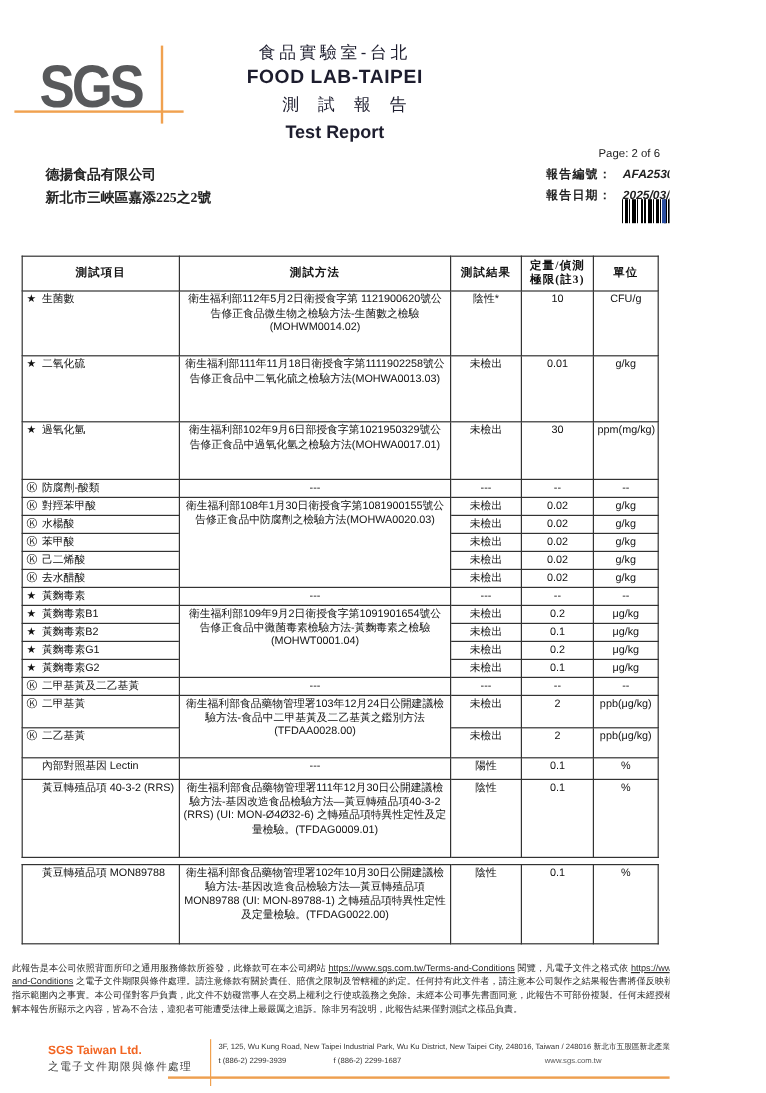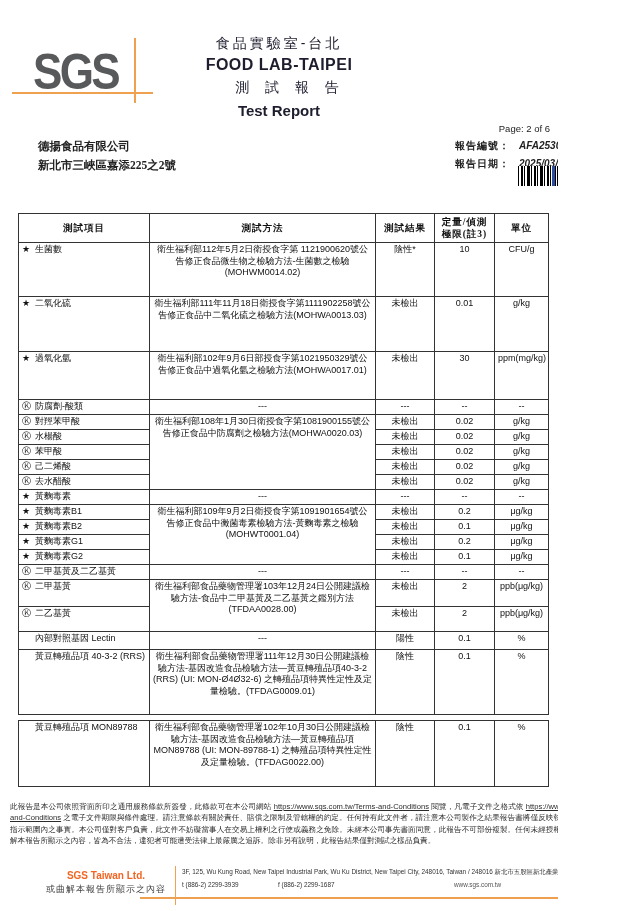--- a/index.html
+++ b/index.html
@@ -53,21 +53,21 @@
   tr.r19{height:65px;} tr.r20{height:66px;}
   tr.spacer-row{height:5px;}
   tr.spacer-row td{border:none;padding:0;height:5px;}
 
   
   .disclaimer{position:absolute;left:10px;top:801px;width:620px;font-size:7.6px;
               line-height:1.5;color:#2b2b2b;text-align:justify;}
   .disclaimer a{color:#2b2b2b;text-decoration:underline;}
 
   
-  .f-left{position:absolute;left:40px;top:870px;width:132px;text-align:center;}
+  .f-left{position:absolute;left:40px;top:870px;width:132px;text-align:left;}
   .f-company-en{color:#f26522;font-weight:bold;font-size:10px;}
   .f-company-zh{font-family:"Liberation Serif",serif;font-size:9px;color:#3f3f3f;margin-top:2px;letter-spacing:1px;}
   .f-divider{position:absolute;left:175px;top:866px;width:1px;height:39px;background:#f0a14f;}
   .f-right{position:absolute;left:182px;top:868px;width:452px;font-size:6.4px;color:#333;}
   .f-addr{white-space:nowrap;}
   .f-line2{position:relative;margin-top:4px;height:10px;}
   .f-tel{position:absolute;left:0;}
   .f-fax{position:absolute;left:96px;}
   .f-web{position:absolute;left:272px;color:#555;}
   .f-rule{position:absolute;left:140px;top:897px;width:498px;height:2px;background:#ee9f4f;}
@@ -263,21 +263,21 @@
           <td class="c-limit">0.1</td>
           <td class="c-unit">%</td>
         </tr>
       </tbody>
   </table>
 
   <div class="disclaimer"><span>此報告是本公司依照背面所印之通用服務條款所簽發，此條款可在本公司網站 </span><a href="#">https://www.sgs.com.tw/Terms-and-Conditions</a><span> 閱覽，凡電子文件之格式依 </span><a href="#">https://www.sgs.com.tw/Terms-and-Conditions</a><span> 之電子文件期限與條件處理。請注意條款有關於責任、賠償之限制及管轄權的約定。任何持有此文件者，請注意本公司製作之結果報告書將僅反映執行時所紀錄且於接受指示範圍內之事實。本公司僅對客戶負責，此文件不妨礙當事人在交易上權利之行使或義務之免除。未經本公司事先書面同意，此報告不可部份複製。任何未經授權的變更、偽造、或曲解本報告所顯示之內容，皆為不合法，違犯者可能遭受法律上最嚴厲之追訴。除非另有說明，此報告結果僅對測試之樣品負責。</span></div>
 
   <div class="f-left">
     <div class="f-company-en">SGS Taiwan Ltd.</div>
-    <div class="f-company-zh">或曲解本報告所顯示之內容</div>
+    <div class="f-company-zh">之電子文件期限與條件處理</div>
   </div>
   <div class="f-divider"></div>
   <div class="f-right">
     <div class="f-addr">3F, 125, Wu Kung Road, New Taipei Industrial Park, Wu Ku District, New Taipei City, 248016, Taiwan / 248016 新北市五股區新北產業園區五工路 125 號 3 樓</div>
     <div class="f-line2">
       <span class="f-tel">t (886-2) 2299-3939</span>
       <span class="f-fax">f (886-2) 2299-1687</span>
       <span class="f-web">www.sgs.com.tw</span>
     </div>
   </div>

